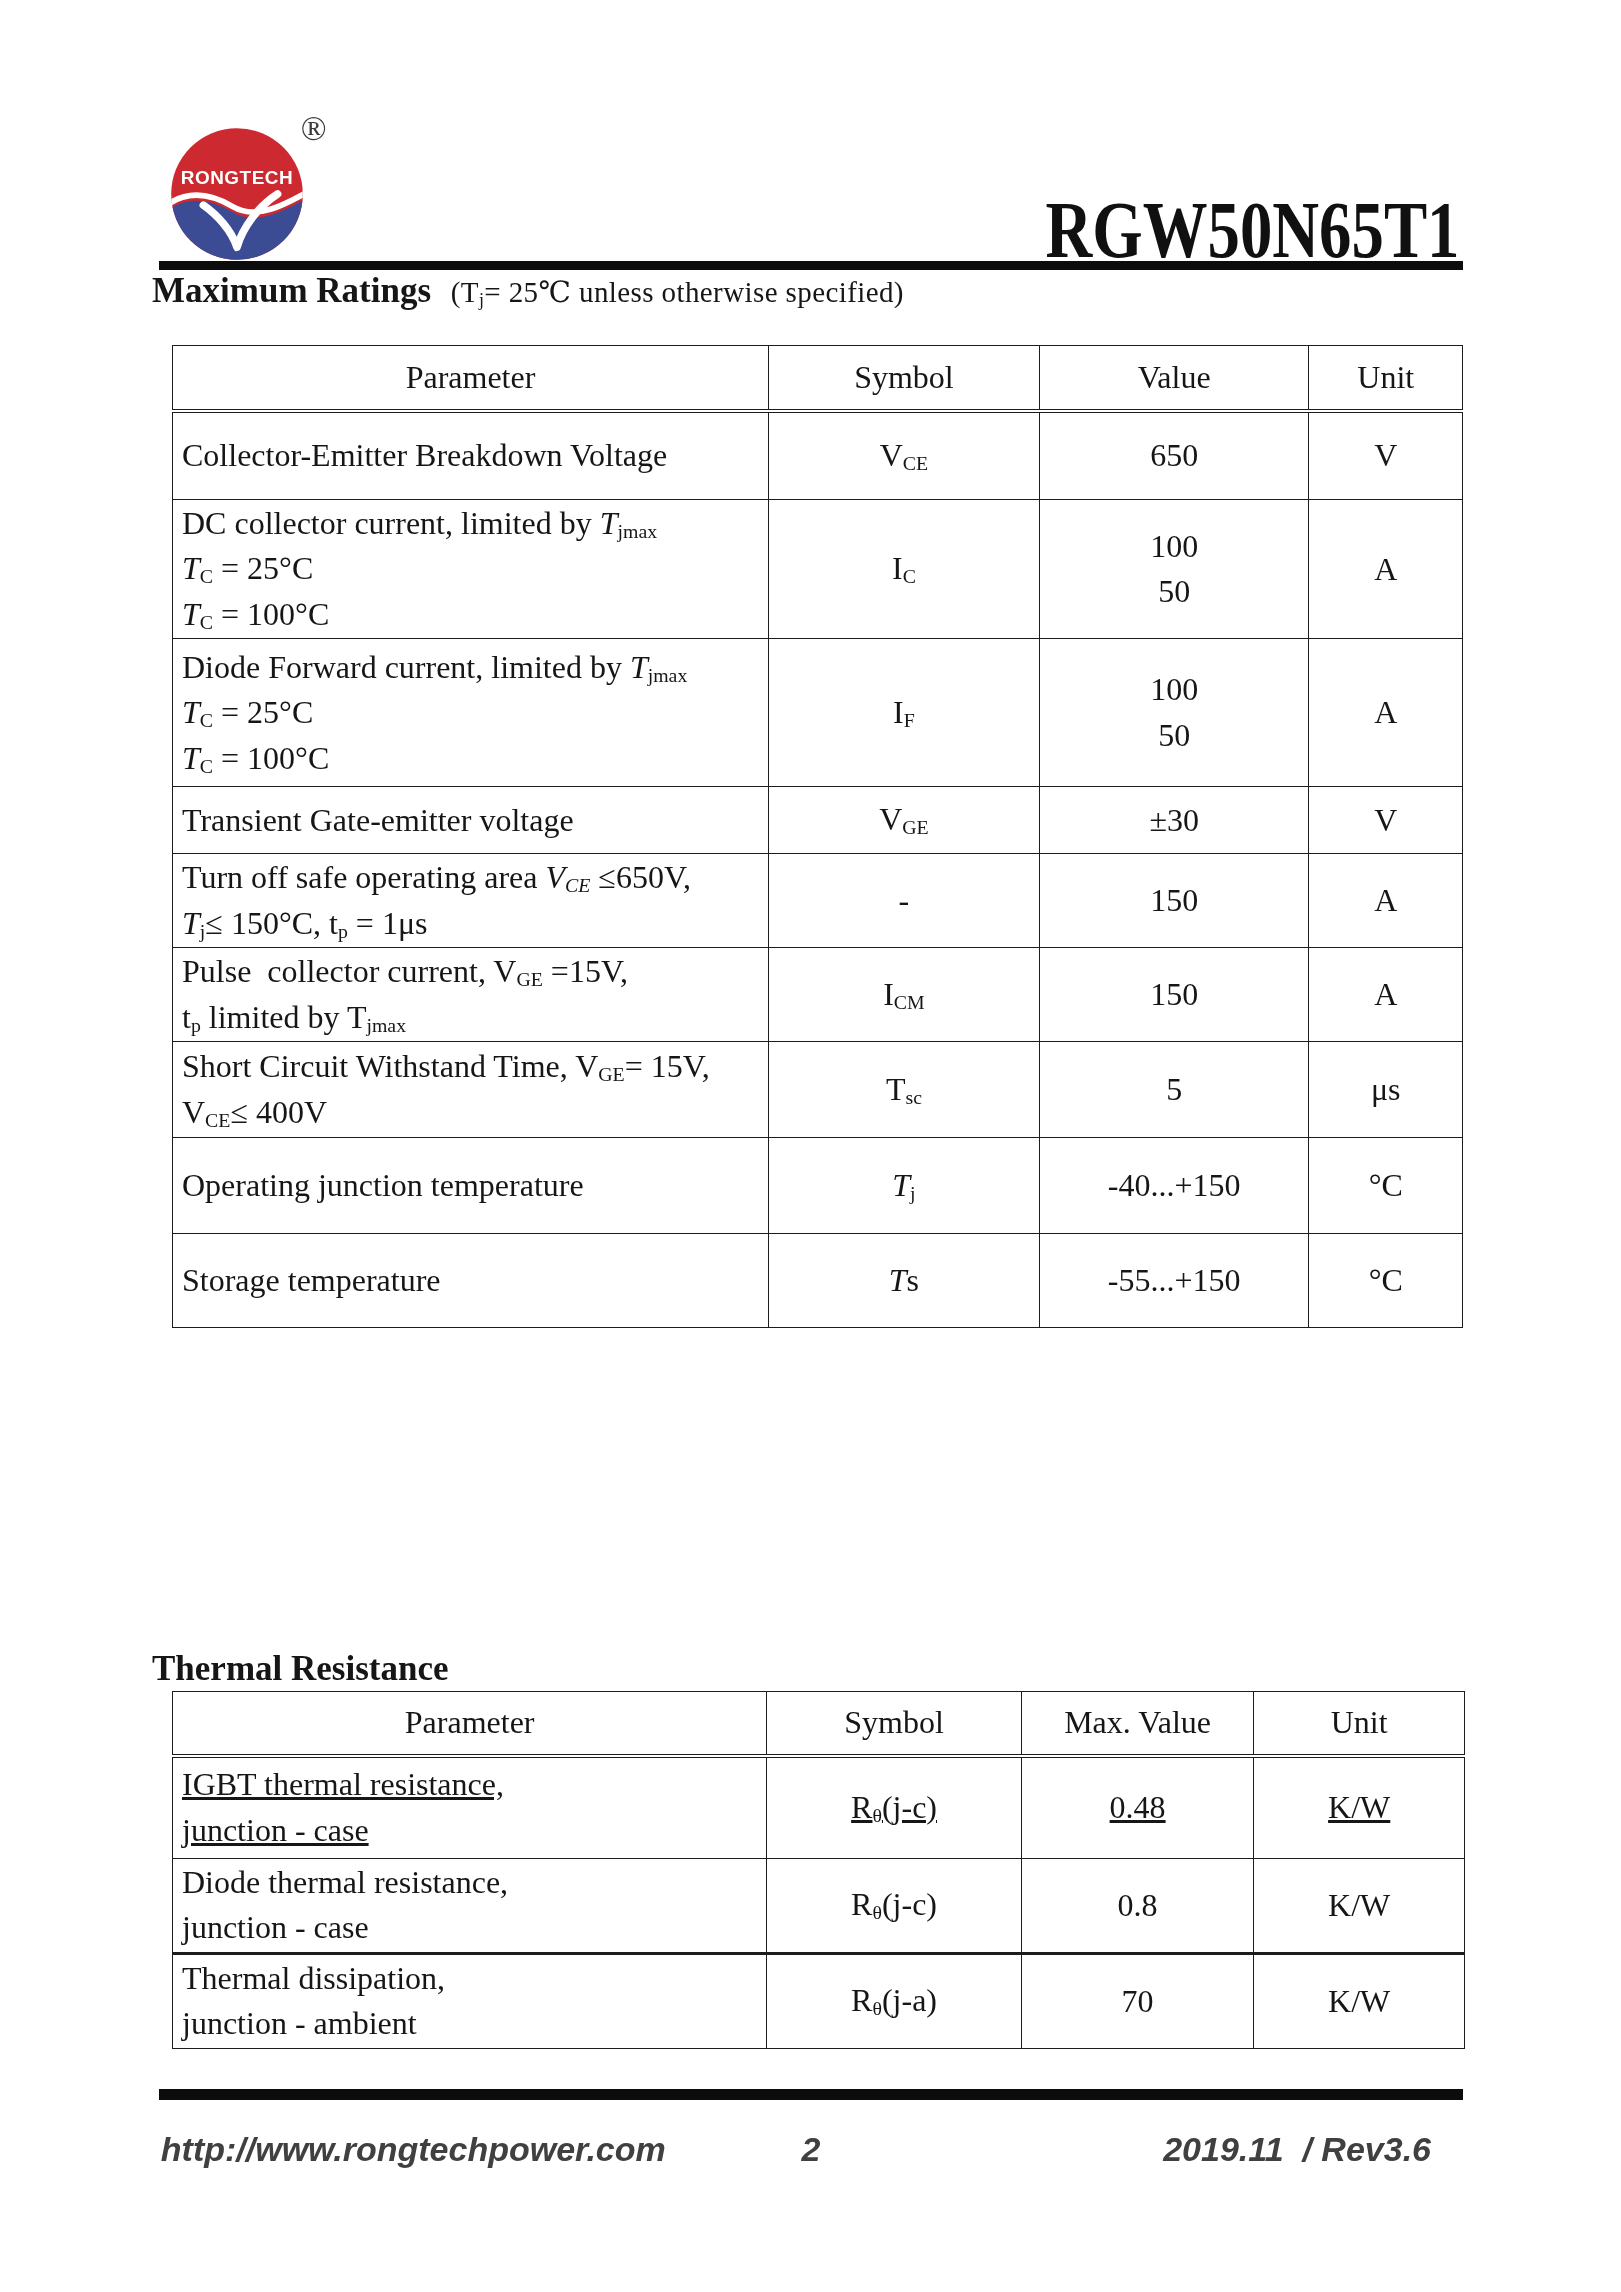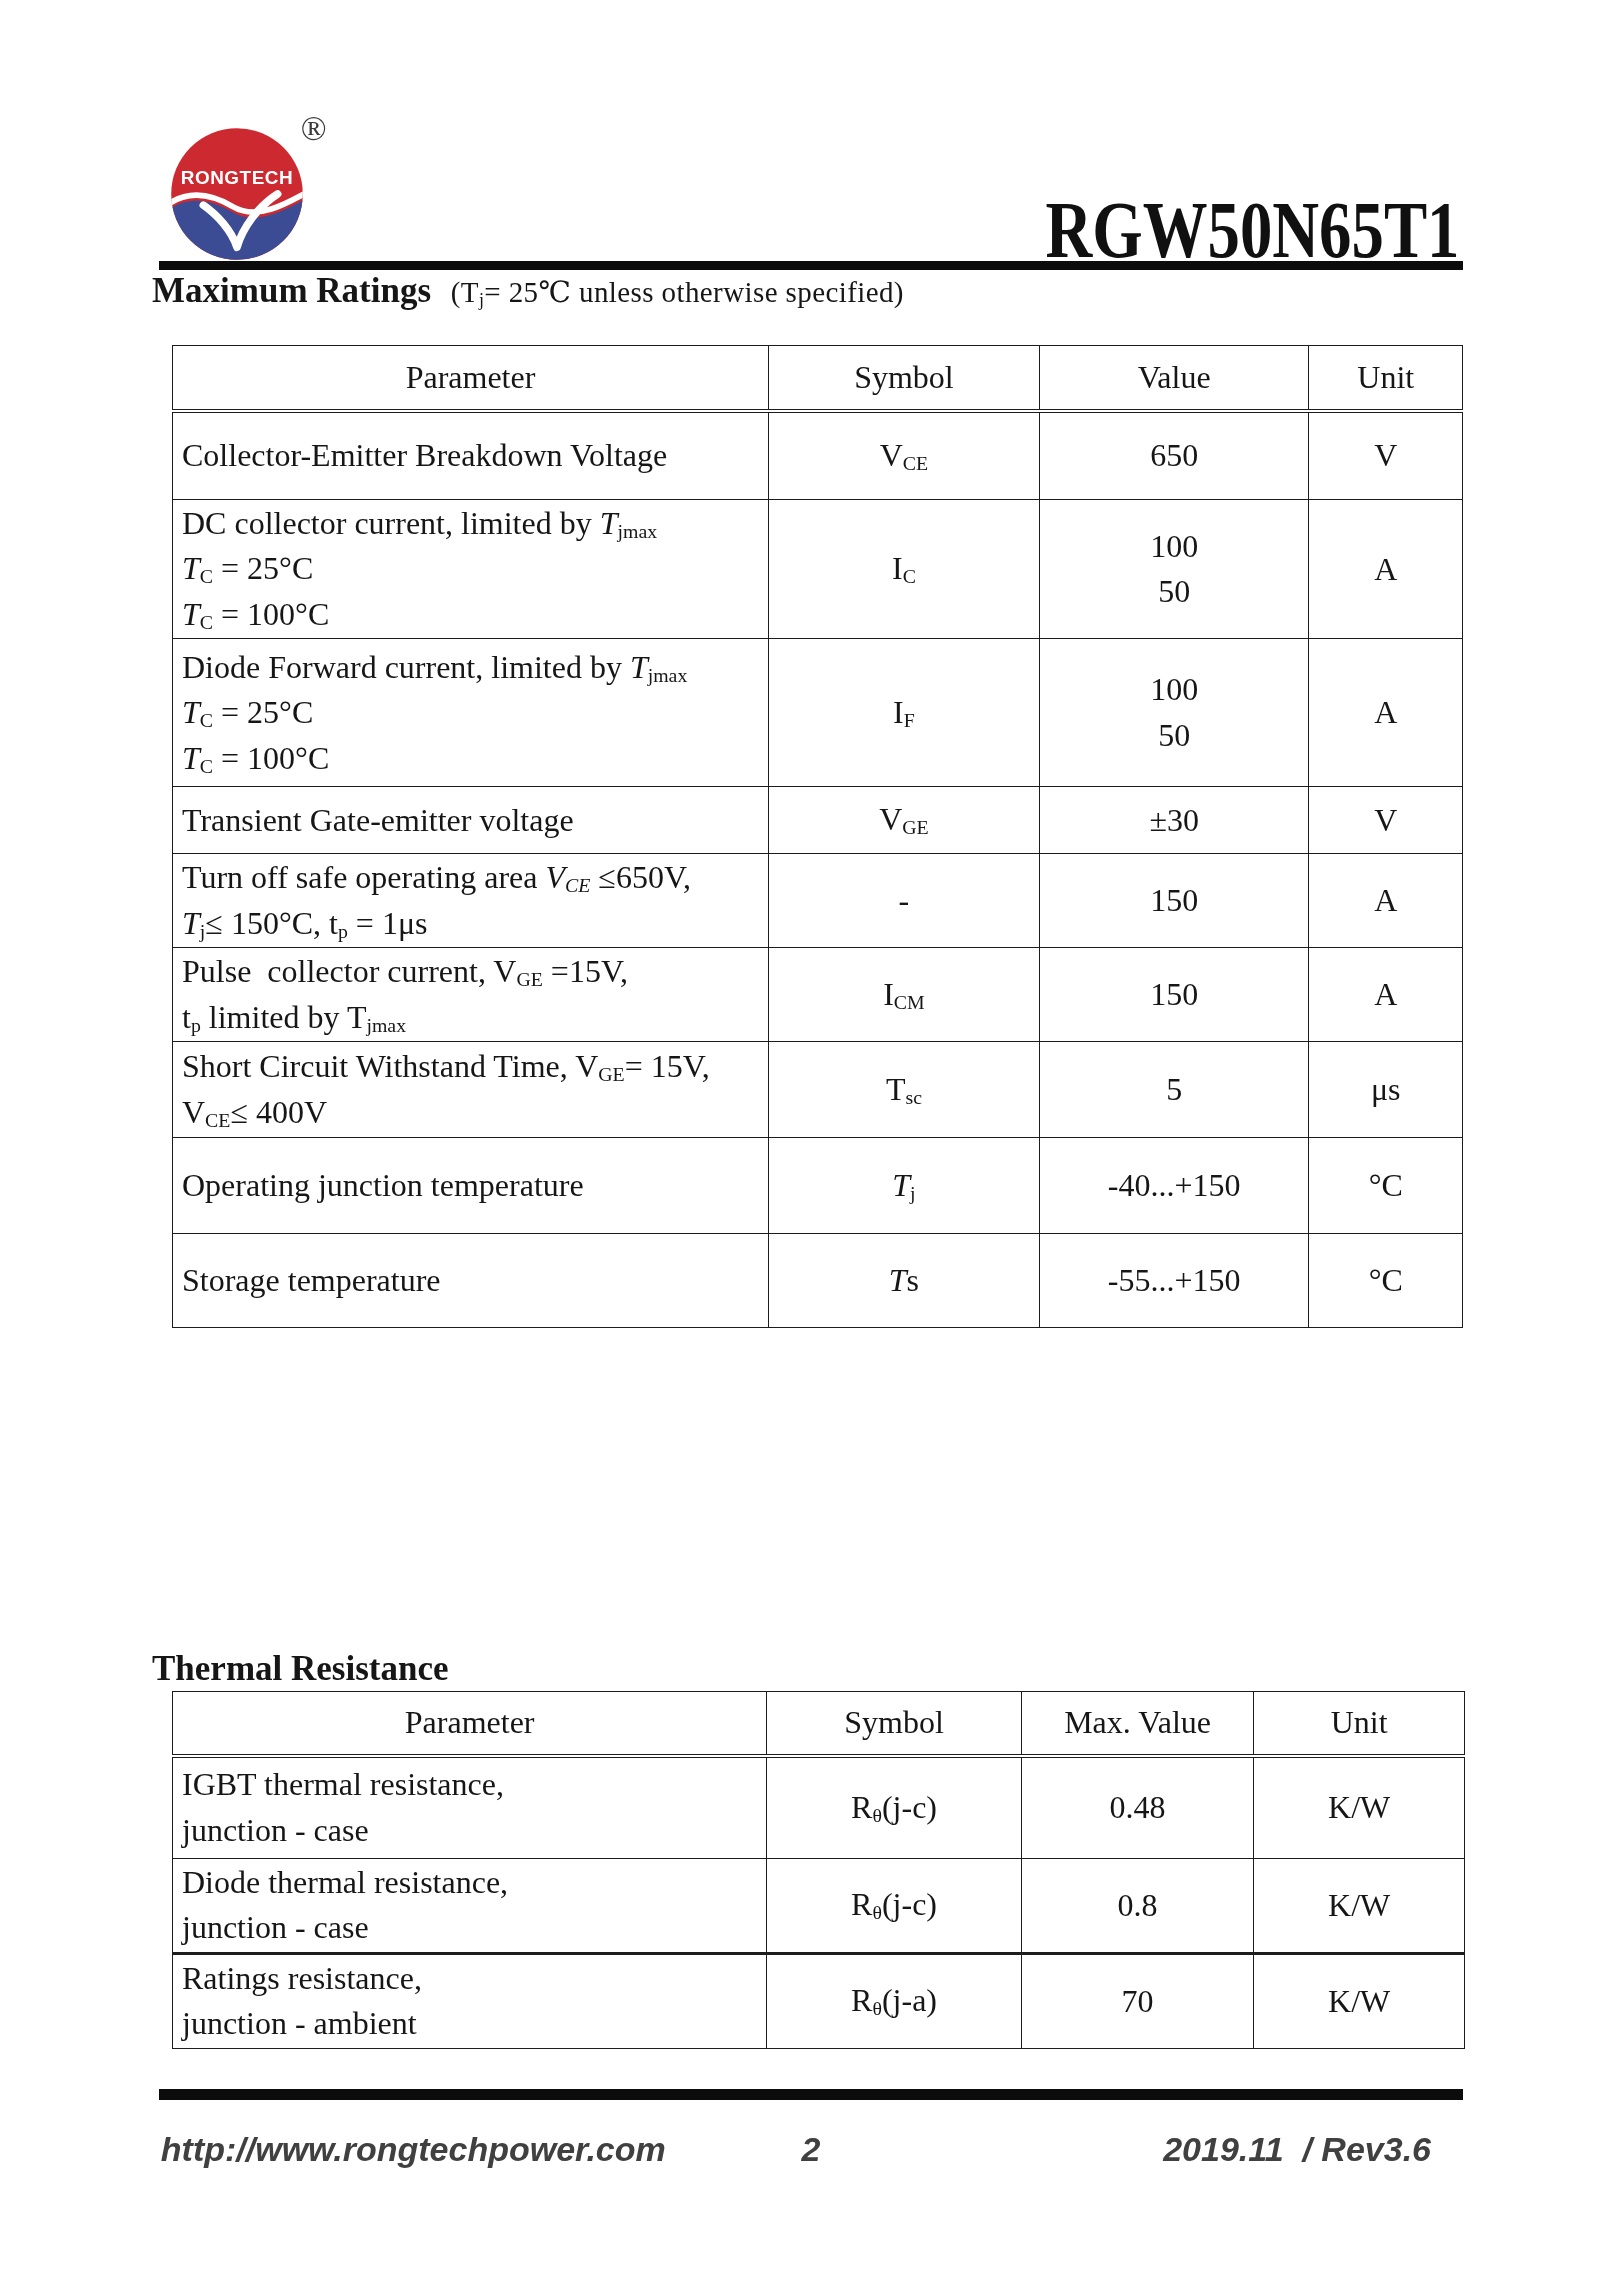--- a/index.html
+++ b/index.html
@@ -55,21 +55,21 @@
   #t1 tbody tr:nth-child(4){height:67px;}
   #t1 tbody tr:nth-child(5){height:63px;}
   #t1 tbody tr:nth-child(6){height:94px;}
   #t1 tbody tr:nth-child(7){height:96px;margin-top:48px;}
   #t1 tbody tr:nth-child(8){height:96px;}
   #t1 tbody tr:nth-child(9){height:94px;}
   #t1 tbody tr:nth-child(10){height:76px;}
   #t1 tbody tr:nth-child(11){height:83px;}
   #t1 tbody tr:nth-child(12){height:110px;}
   #t2 thead tr{height:64px;}
-  #t2 tbody tr:nth-child(1){height:103px;}
+  #t2 tbody tr:nth-child(1){height:103px;text-decoration:underline;}
   #t2 tbody tr:nth-child(2){height:82px;}
   #t2 tbody tr:nth-child(3){height:94px;}
   #t2 tbody tr:nth-child(2) td{border-bottom:3.6px solid #1c1c1c;}
 
   
   .footer{
     position:absolute;top:2130px;left:159px;width:1304px;height:45px;
     font-family:"Liberation Sans","DejaVu Sans",sans-serif;
     font-weight:bold;font-style:italic;font-size:34px;color:#404040;
   }
@@ -265,21 +265,21 @@
             <div class="pline"><span>junction - case</span></div>
           </td>
           <td class="center"><span>R</span><span class="sub">θ</span><span>(j-c)</span></td>
           <td class="center">
             <div><span>0.8</span></div>
           </td>
           <td class="center"><span>K/W</span></td>
         </tr>
         <tr>
           <td class="param">
-            <div class="pline"><span>Ratings resistance,</span></div>
+            <div class="pline"><span>Thermal dissipation,</span></div>
             <div class="pline"><span>junction - ambient</span></div>
           </td>
           <td class="center"><span>R</span><span class="sub">θ</span><span>(j-a)</span></td>
           <td class="center">
             <div><span>70</span></div>
           </td>
           <td class="center"><span>K/W</span></td>
         </tr>
       </tbody>
   </table>

